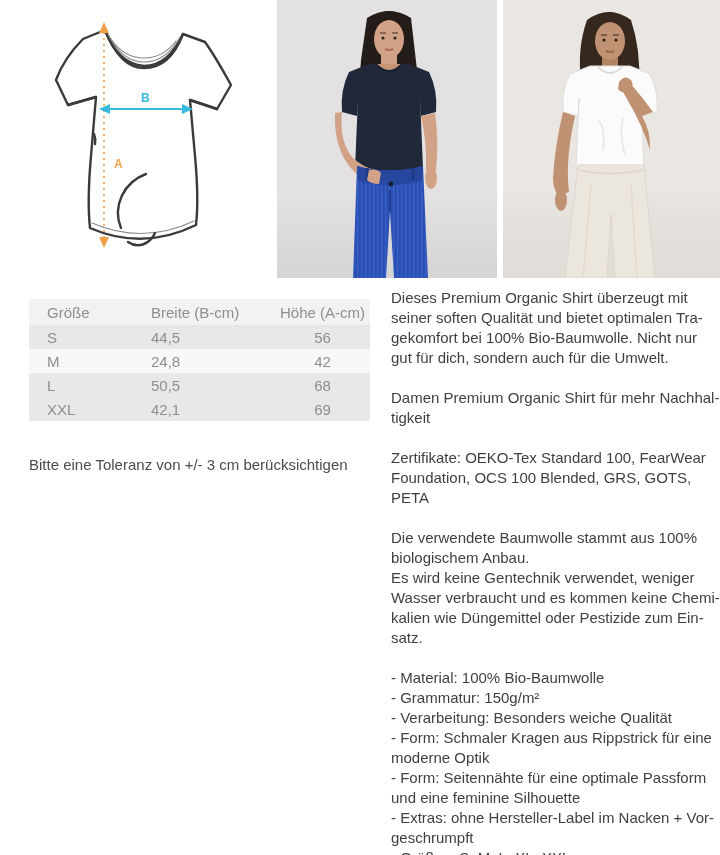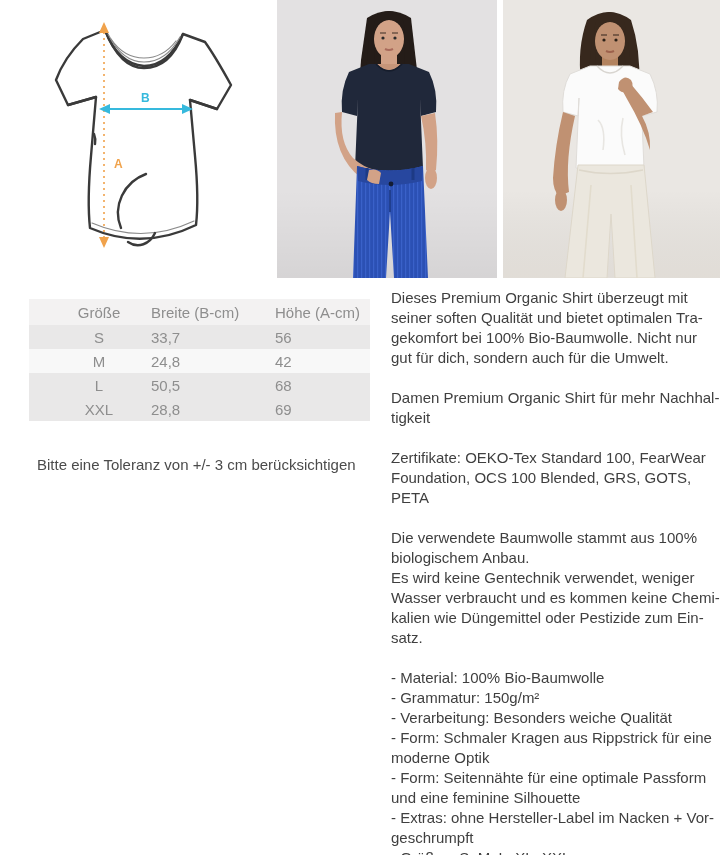--- a/index.html
+++ b/index.html
@@ -33,27 +33,27 @@
   
   .size-table{
     position:absolute;left:29px;top:299px;width:323px;
     border-collapse:collapse;table-layout:fixed;
     font-size:15px;color:var(--table-text);
   }
   .size-table th,.size-table td{
     font-weight:400;text-align:left;padding:0 0 0 0;height:24px;vertical-align:middle;
   }
   .size-table th{height:26px;background:var(--table-header-bg);}
-  .size-table .c1{width:104px;padding-left:18px;text-align:center;}
+  .size-table .c1{width:104px;padding-left:18px;}
   .size-table .c2{width:124px;}
-  .size-table .c3{width:95px;}
+  .size-table .c3{width:95px;text-align:center;}
   .size-table tr.dark td{background:var(--table-row-dark);}
   .size-table tr.light td{background:var(--table-row-light);}
   
-  .tolerance{position:absolute;left:37px;top:456px;font-size:15px;color:#4b4b4b;text-align:right;}
+  .tolerance{position:absolute;left:29px;top:456px;font-size:15px;color:#4b4b4b;text-align:right;}
   
   .description{
     position:absolute;left:391px;top:288px;width:332px;
     font-size:15px;line-height:20px;color:var(--body-text);
   }
   .description p{margin:0 0 20px 0;white-space:pre-line;}
   .bullet{white-space:pre-line;}
 </style>
 </head>
 <body>
@@ -192,36 +192,36 @@
   <thead>
     <tr>
       <th class="c1">Größe</th>
       <th class="c2">Breite (B-cm)</th>
       <th class="c3">Höhe (A-cm)</th>
     </tr>
   </thead>
   <tbody>
     <tr class="dark">
       <td class="c1">S</td>
-      <td class="c2">33,7</td>
+      <td class="c2">44,5</td>
       <td class="c3">56</td>
     </tr>
     <tr class="light">
       <td class="c1">M</td>
       <td class="c2">24,8</td>
       <td class="c3">42</td>
     </tr>
     <tr class="dark">
       <td class="c1">L</td>
       <td class="c2">50,5</td>
       <td class="c3">68</td>
     </tr>
     <tr class="dark">
       <td class="c1">XXL</td>
-      <td class="c2">28,8</td>
+      <td class="c2">42,1</td>
       <td class="c3">69</td>
     </tr>
   </tbody>
 </table>
 
 <div class="tolerance">Bitte eine Toleranz von +/- 3 cm berücksichtigen</div>
 
 <div class="description">
   <p>Dieses Premium Organic Shirt überzeugt mit
 seiner soften Qualität und bietet optimalen Tra-

